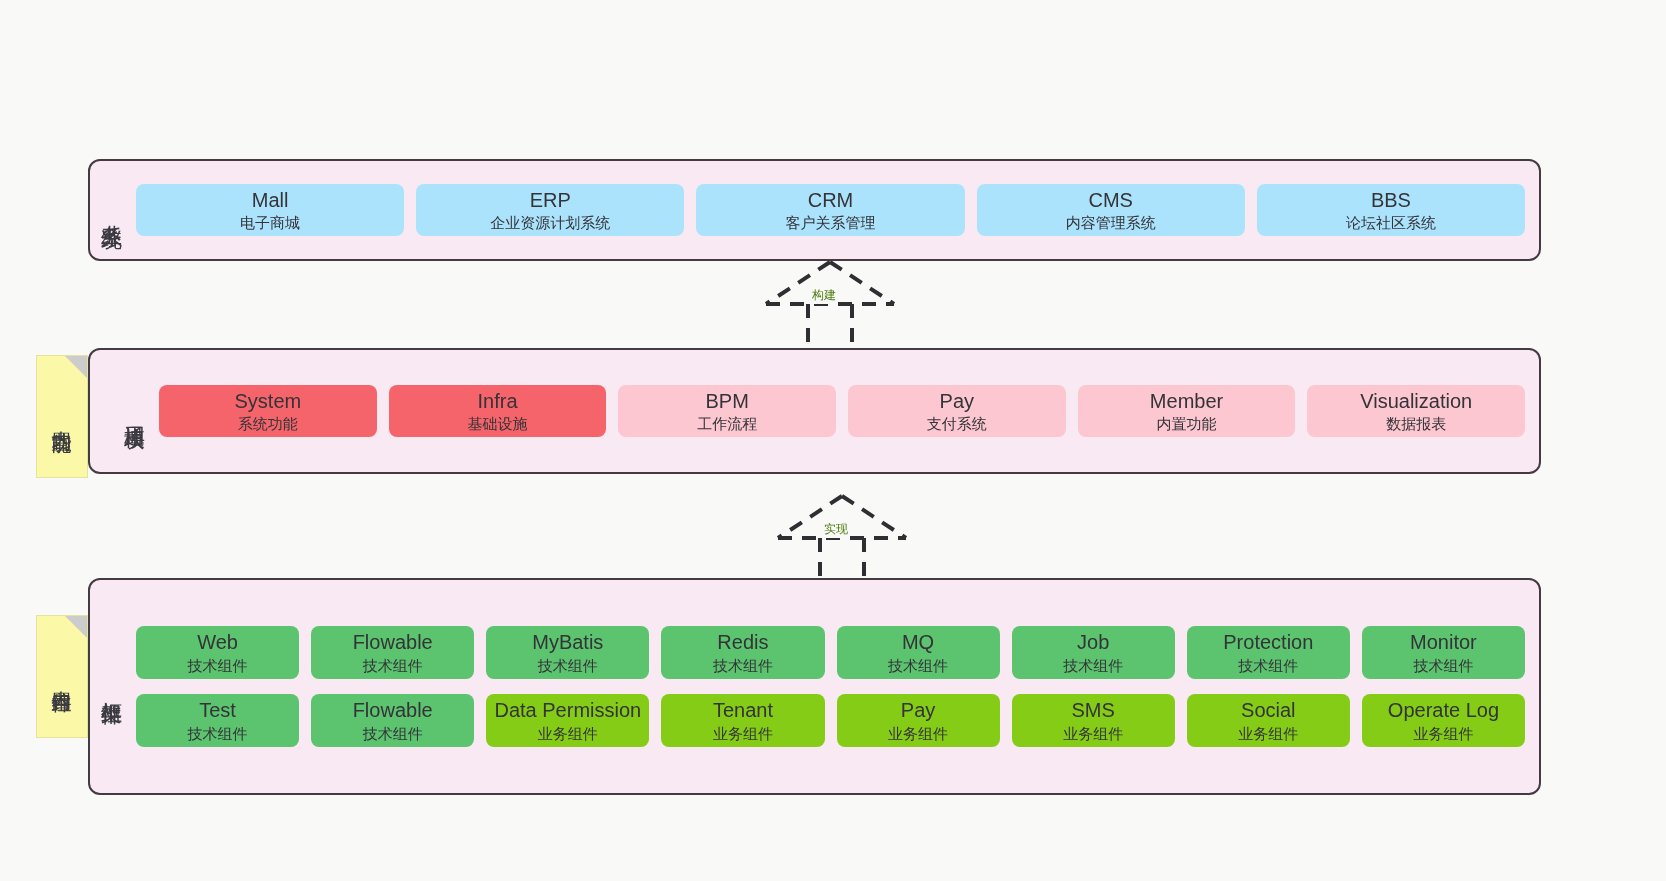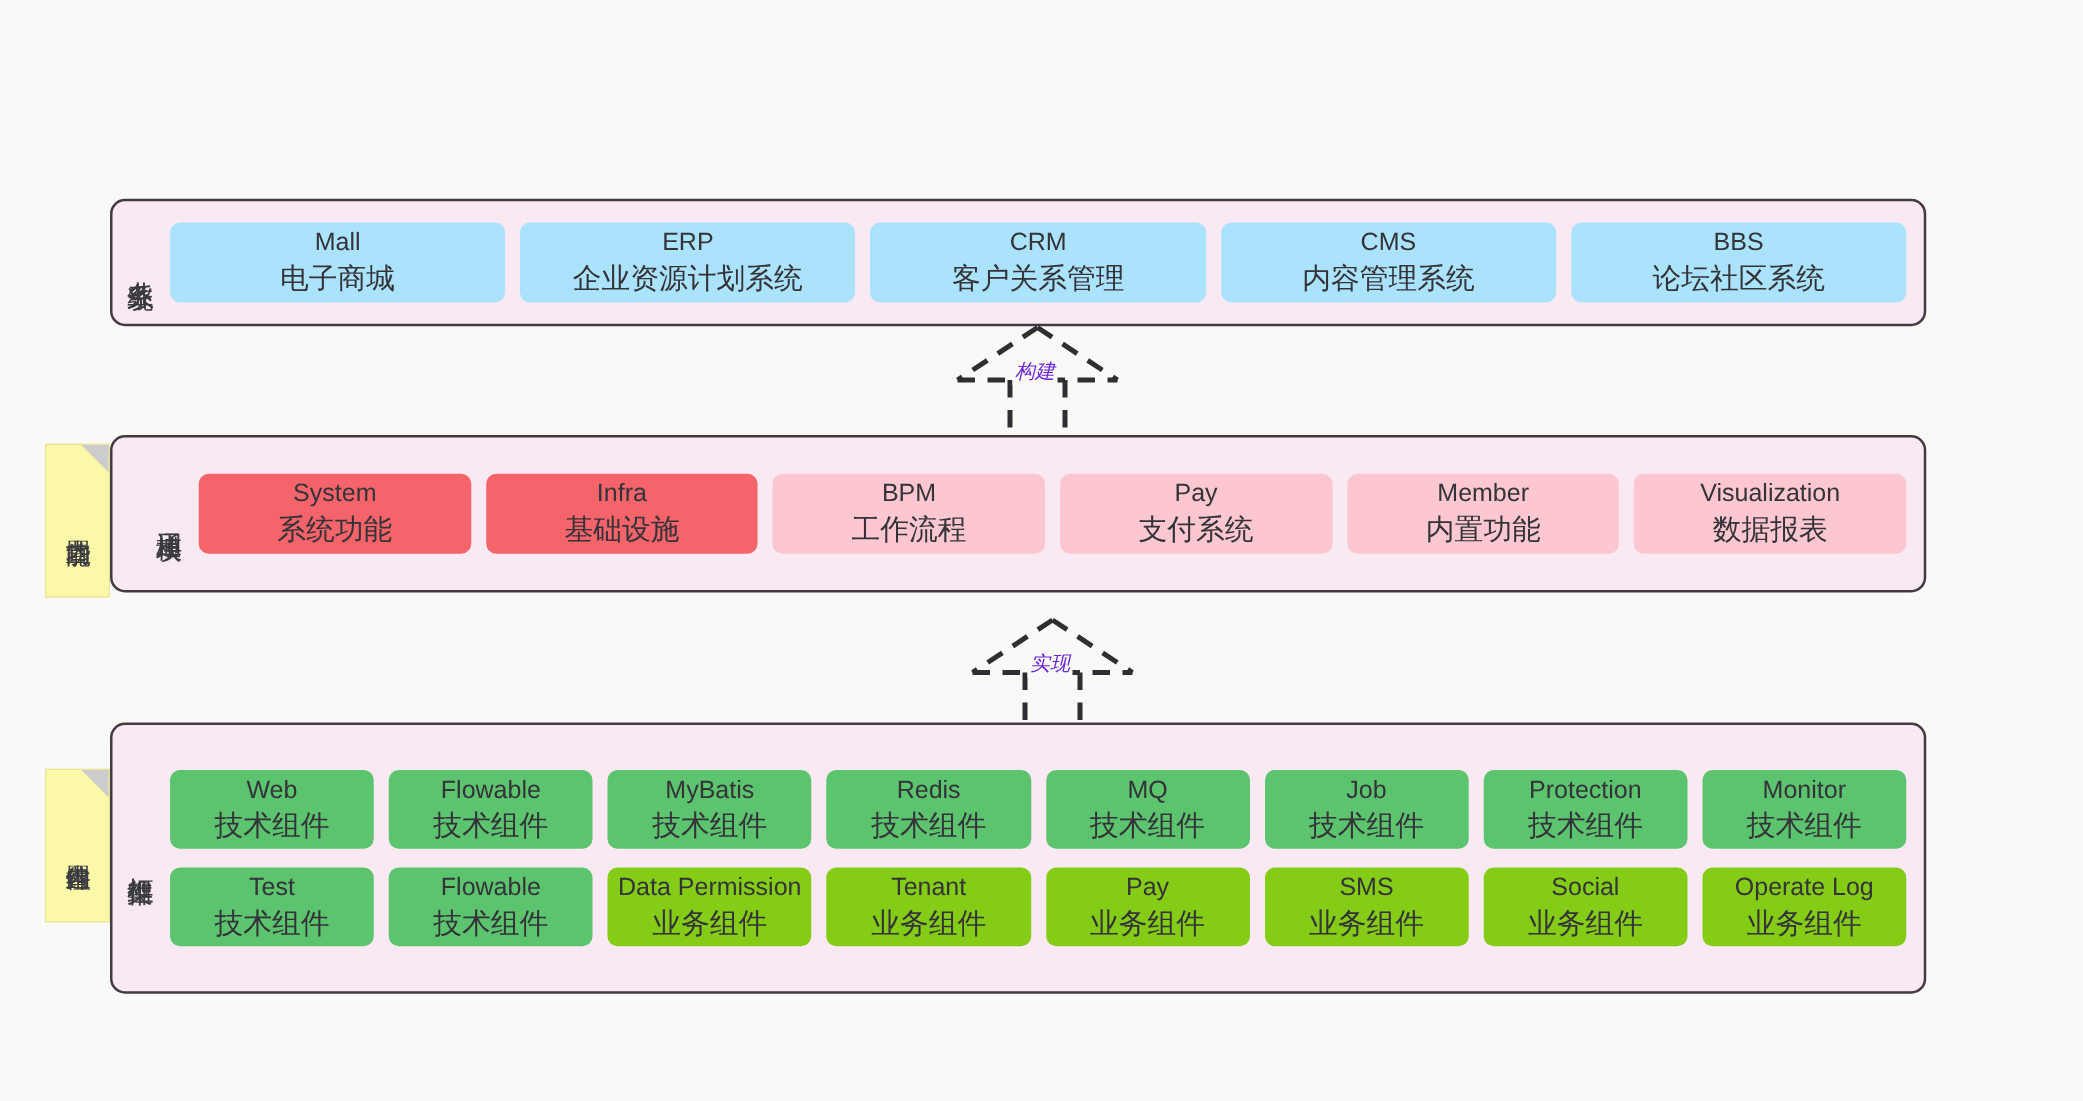--- a/index.html
+++ b/index.html
@@ -56,21 +56,21 @@
     display:flex;
     flex-direction:column;
     align-items:center;
     justify-content:center;
     text-align:center;
     box-sizing:border-box;
     padding:4px 6px;
     min-width:0;
   }
   .card .t1{font-size:20px;line-height:1.28;}
-  .card .t2{font-size:23px;line-height:1.28;}
+  .card .t2{font-size:15px;line-height:1.28;}
 
   
   .c-blue       {background:#ace3fc;}
   .c-red        {background:#f4646a;}
   .c-pink       {background:#fcc7d1;}
   .c-green      {background:#5cc46e;}
   .c-greenlight {background:#84cc16;}
 
   
   .note{
@@ -96,27 +96,26 @@
     width:0;height:0;
     border-top:22px solid #cccccc;
     border-left:22px solid transparent;
   }
 
   
   .arrow{position:absolute;}
   .arrow svg{display:block;overflow:visible;}
   .arrow .alabel{
     position:absolute;
-    font-size:16px;
-    color:#6d28d9;
+    font-size:12px;
+    color:#4d7c0f;
     background:#f9f9f7;
     padding:0 2px;
     white-space:nowrap;
     user-select:none;
-    font-style:italic;
   }
 
   
   #layer-business {left:88px;  top:113px; width:1453px; height:102px;margin-top:46px;}
   #layer-common   {left:88px;  top:348px; width:1453px; height:126px;padding-left:23px;}
   #layer-framework{left:88px;  top:578px; width:1453px; height:217px;}
 
   #note-builtin-function  {left:36px; top:355px; width:52px; height:123px;}
   #note-builtin-component {left:36px; top:615px; width:52px; height:123px;}
 

